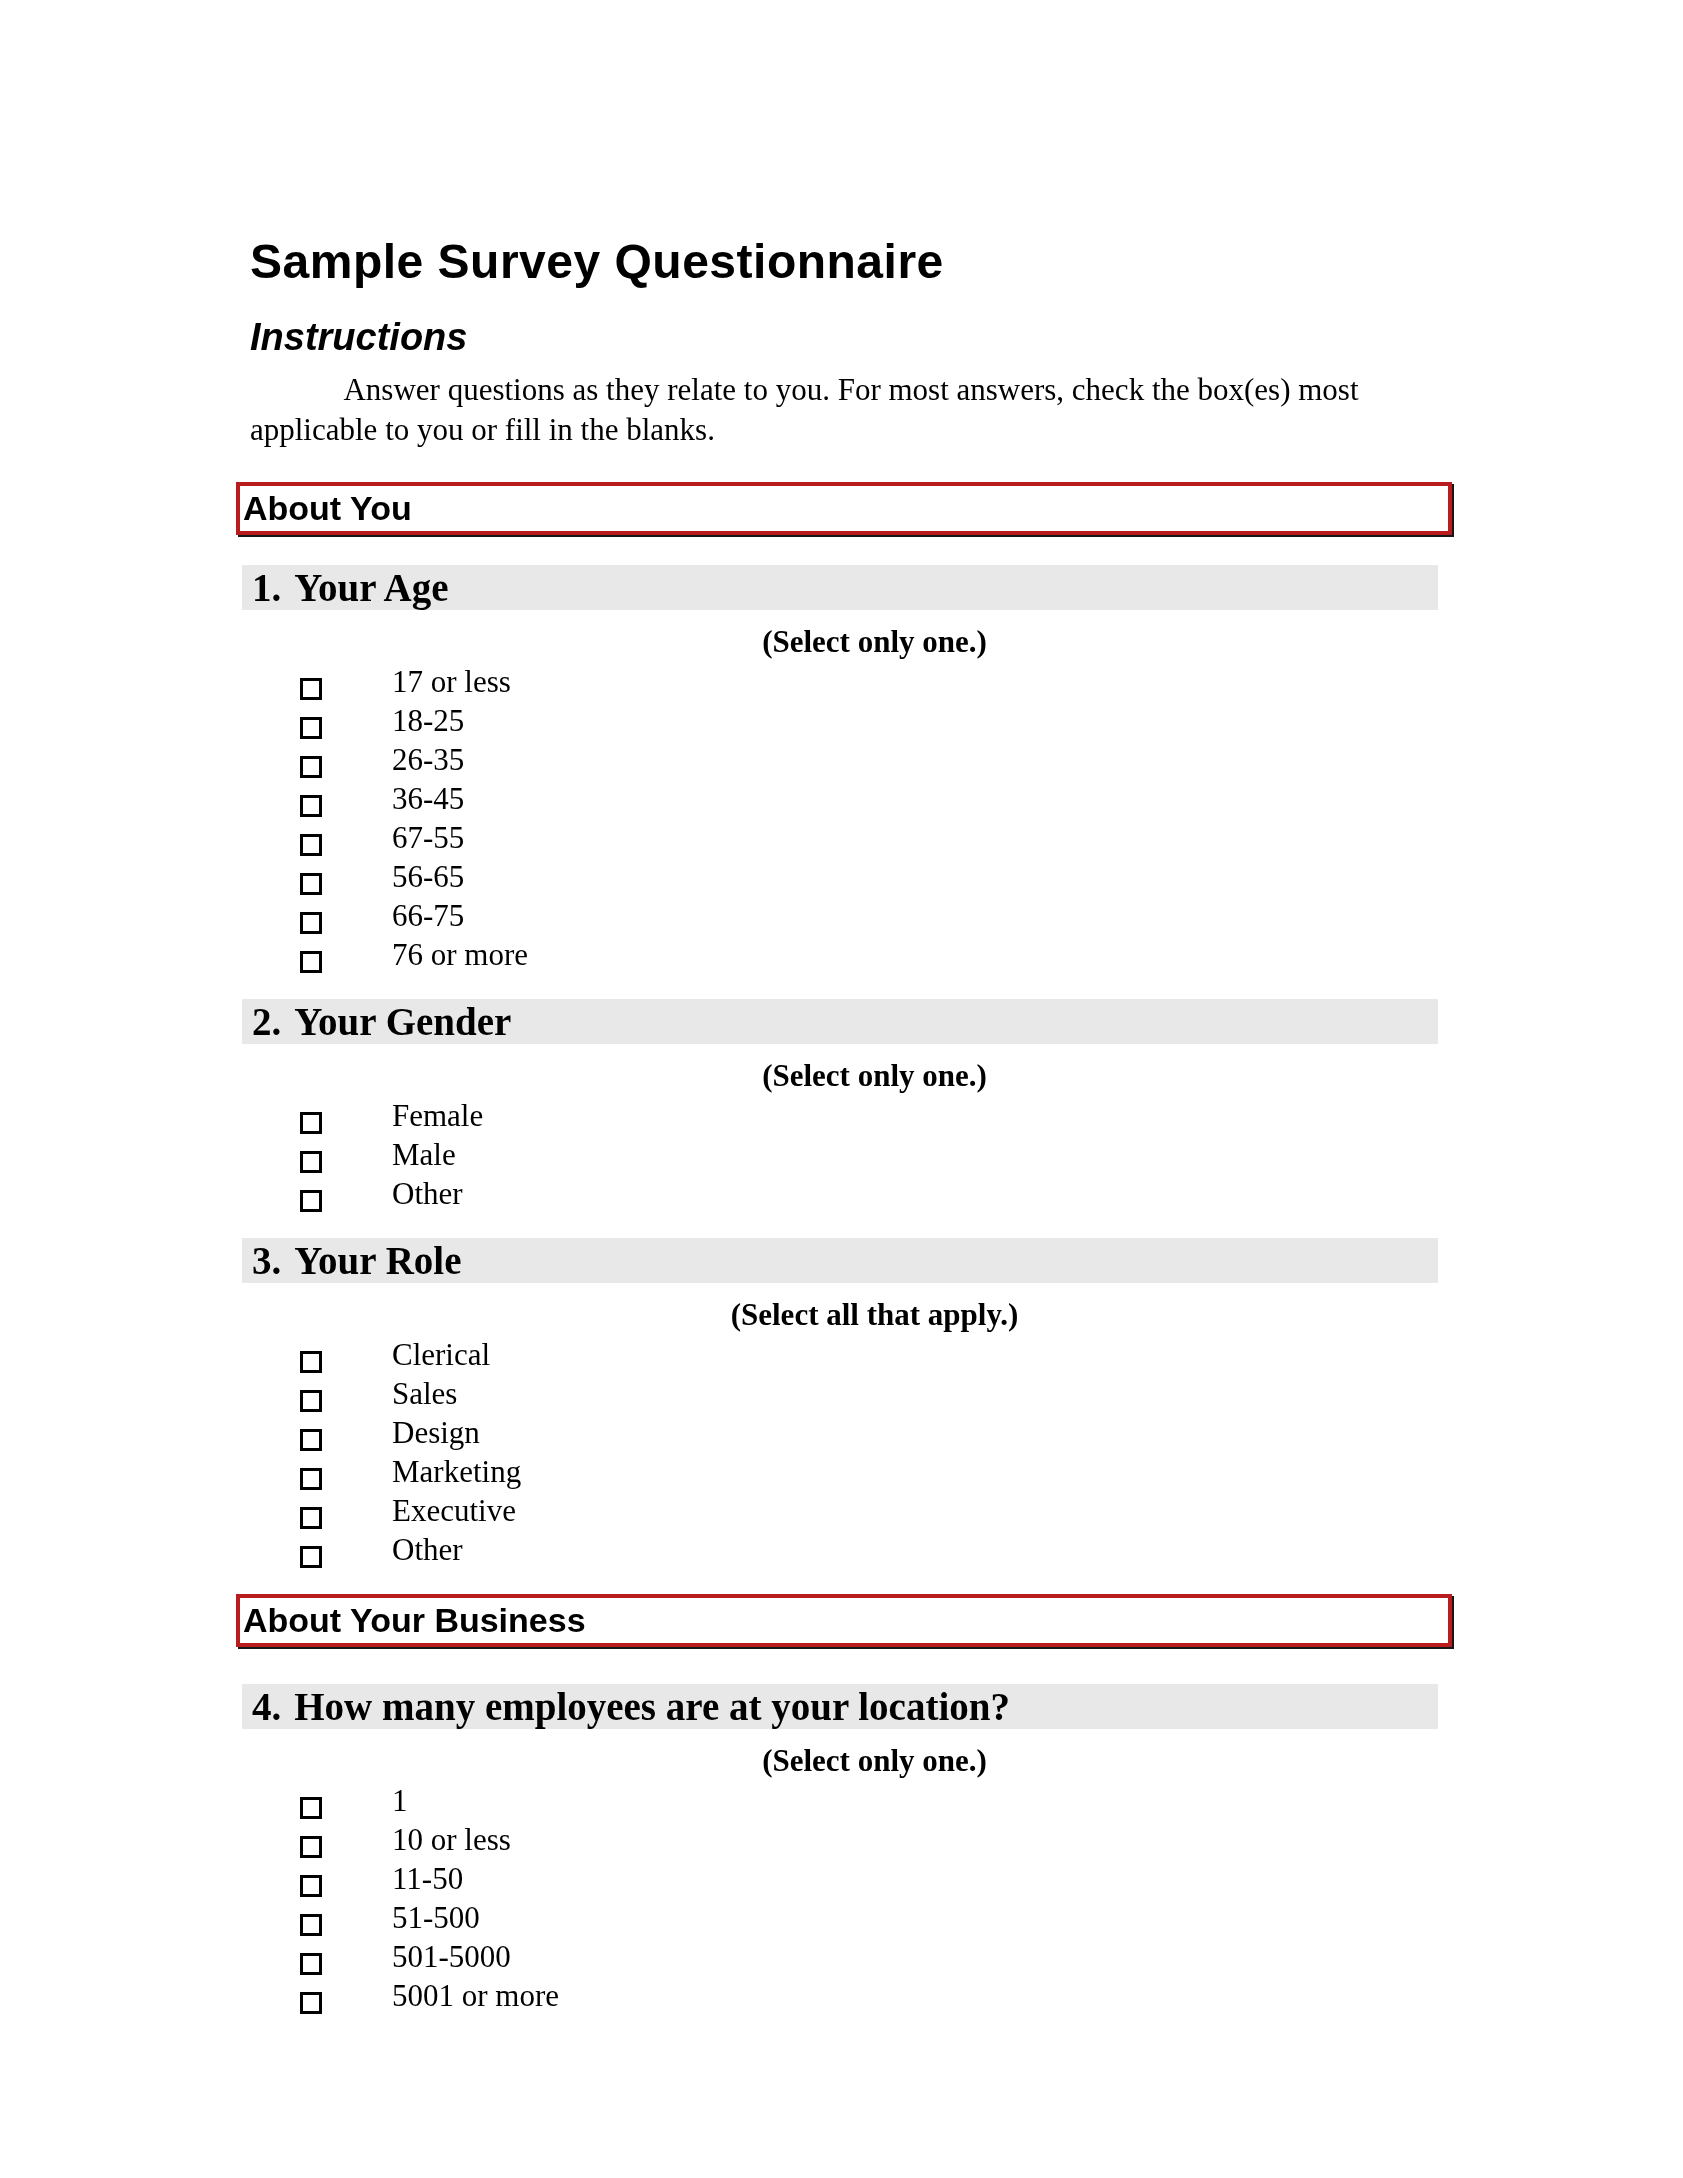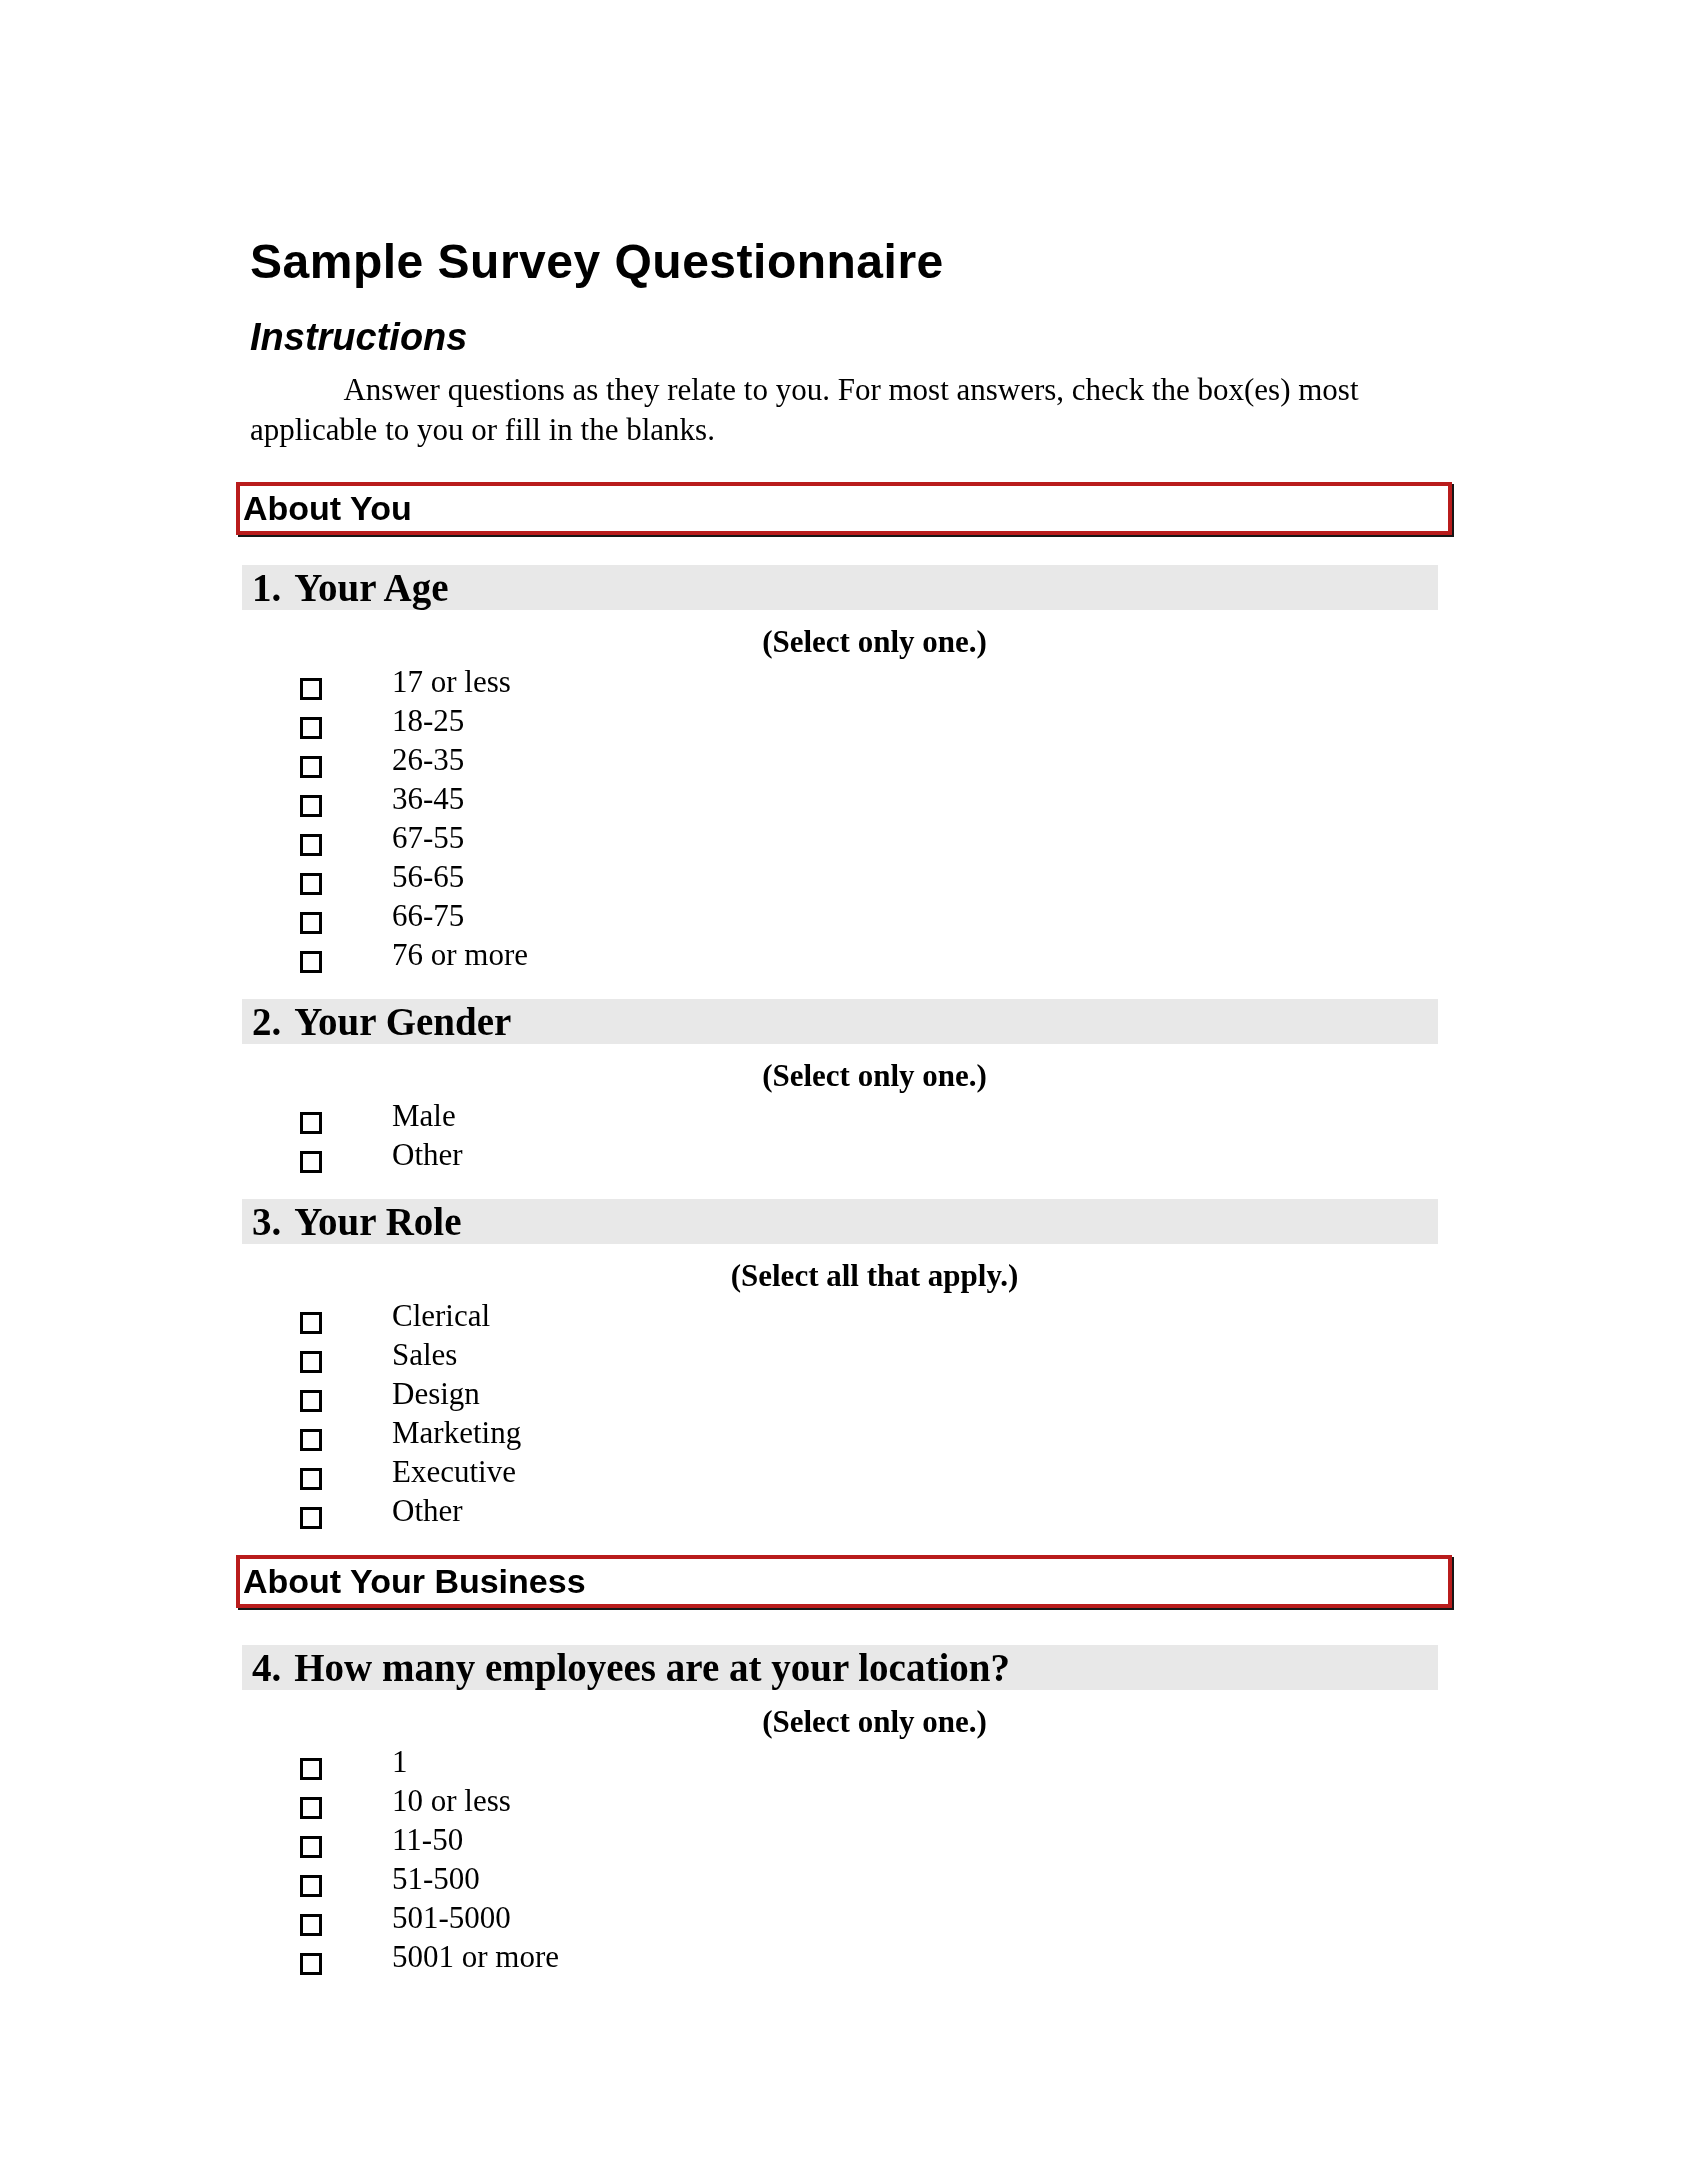--- a/index.html
+++ b/index.html
@@ -145,20 +145,24 @@
     <span class="opt-label">76 or more</span>
   </div>
 
   <div class="q-band mt-26">
     <span class="q-num">2.</span>
     <span>Your Gender</span>
   </div>
   <div class="q-hint">(Select only one.)</div>
   <div class="opt-row">
     <span class="cbx"></span>
+    <span class="opt-label">Female</span>
+  </div>
+  <div class="opt-row">
+    <span class="cbx"></span>
     <span class="opt-label">Male</span>
   </div>
   <div class="opt-row">
     <span class="cbx"></span>
     <span class="opt-label">Other</span>
   </div>
 
   <div class="q-band mt-26">
     <span class="q-num">3.</span>
     <span>Your Role</span>

